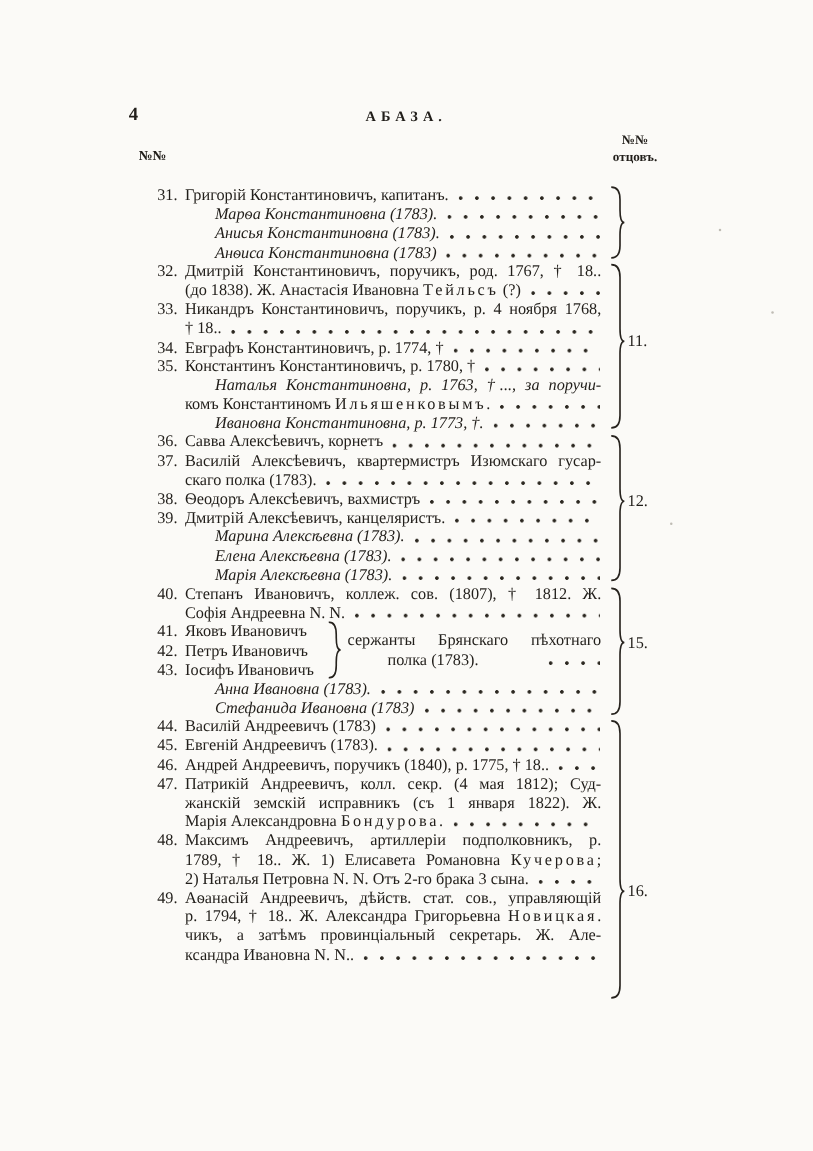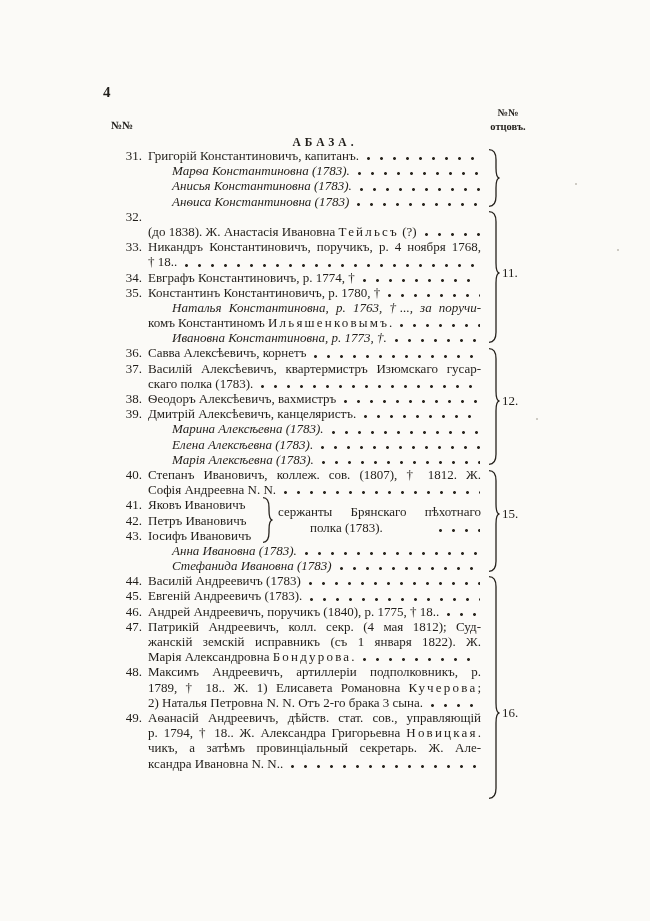--- a/index.html
+++ b/index.html
@@ -5,21 +5,21 @@
   html,body{margin:0;padding:0;}
   body{
     width:650px;height:921px;
     background:#fbfaf7;
     font-family:"Liberation Serif","DejaVu Serif",serif;
     color:#211e1a;
   }
   .page{position:relative;width:650px;height:921px;overflow:hidden;}
   .pagenum{position:absolute;left:103px;top:84px;font-size:15px;font-weight:bold;}
   .title{position:absolute;left:0;top:88px;width:650px;text-align:center;
-         font-size:11.5px;font-weight:bold;letter-spacing:4px;margin-top:48px;}
+         font-size:11.5px;font-weight:bold;letter-spacing:4px;}
   .colhead-left{position:absolute;left:111px;top:119px;font-size:11px;font-weight:bold;}
   .colhead-right{position:absolute;left:476px;top:106px;width:64px;text-align:center;
                  font-size:10.5px;line-height:13.5px;font-weight:bold;}
   .list{position:absolute;left:105px;top:148px;width:376px;}
   .line{display:flex;align-items:baseline;height:15.2px;font-size:13px;line-height:15.2px;}
   .num{flex:0 0 37px;text-align:right;white-space:nowrap;}
   .txt{margin-left:6px;white-space:nowrap;text-align:right;}
   .txt.ind{padding-left:24px;font-style:italic;}
   .txt.just{flex:1 1 auto;min-width:0;text-align:justify;text-align-last:justify;white-space:normal;overflow:hidden;}
   .sp{letter-spacing:2.2px;}
@@ -66,20 +66,21 @@
         <div class="txt ind">Анисья Константиновна (1783).</div>
         <div class="lead"></div>
       </div>
       <div class="line">
         <div class="num"></div>
         <div class="txt ind">Анѳиса Константиновна (1783)</div>
         <div class="lead"></div>
       </div>
       <div class="line">
         <div class="num">32.</div>
+        <div class="txt just">Дмитрій Константиновичъ, поручикъ, род. 1767, † 18..</div>
       </div>
       <div class="line">
         <div class="num"></div>
         <div class="txt">(до 1838). Ж. Анастасія Ивановна <span class="sp">Тейльсъ</span> (?)</div>
         <div class="lead"></div>
       </div>
       <div class="line">
         <div class="num">33.</div>
         <div class="txt just">Никандръ Константиновичъ, поручикъ, р. 4 ноября 1768,</div>
       </div>

